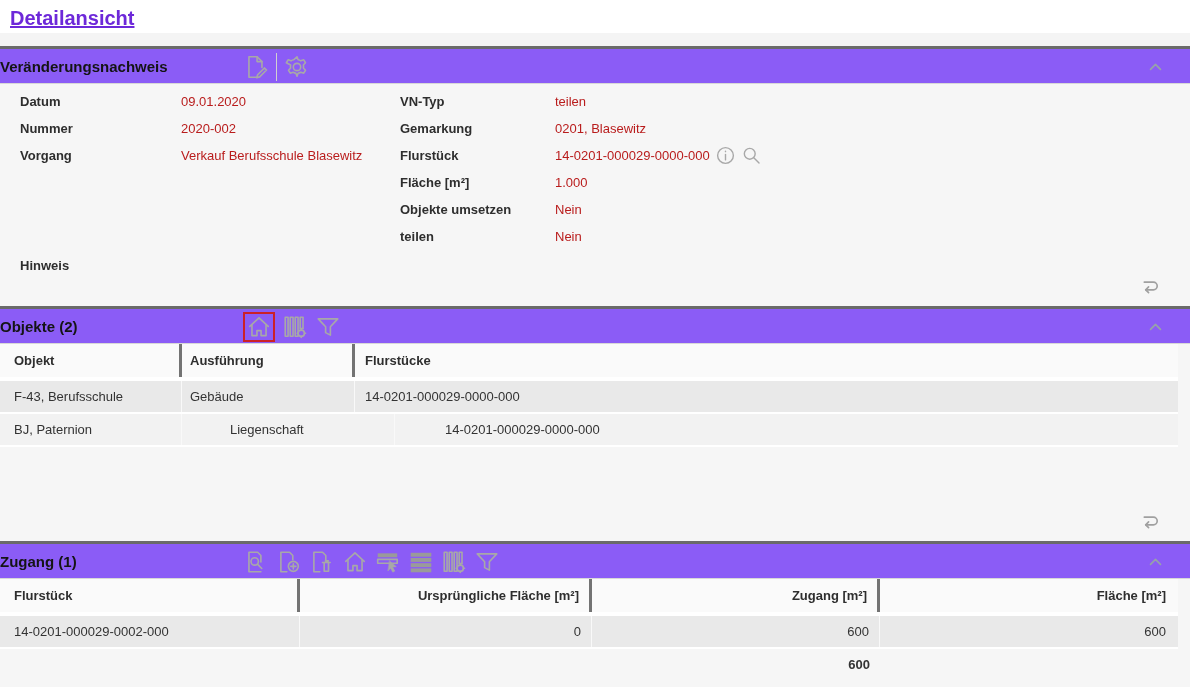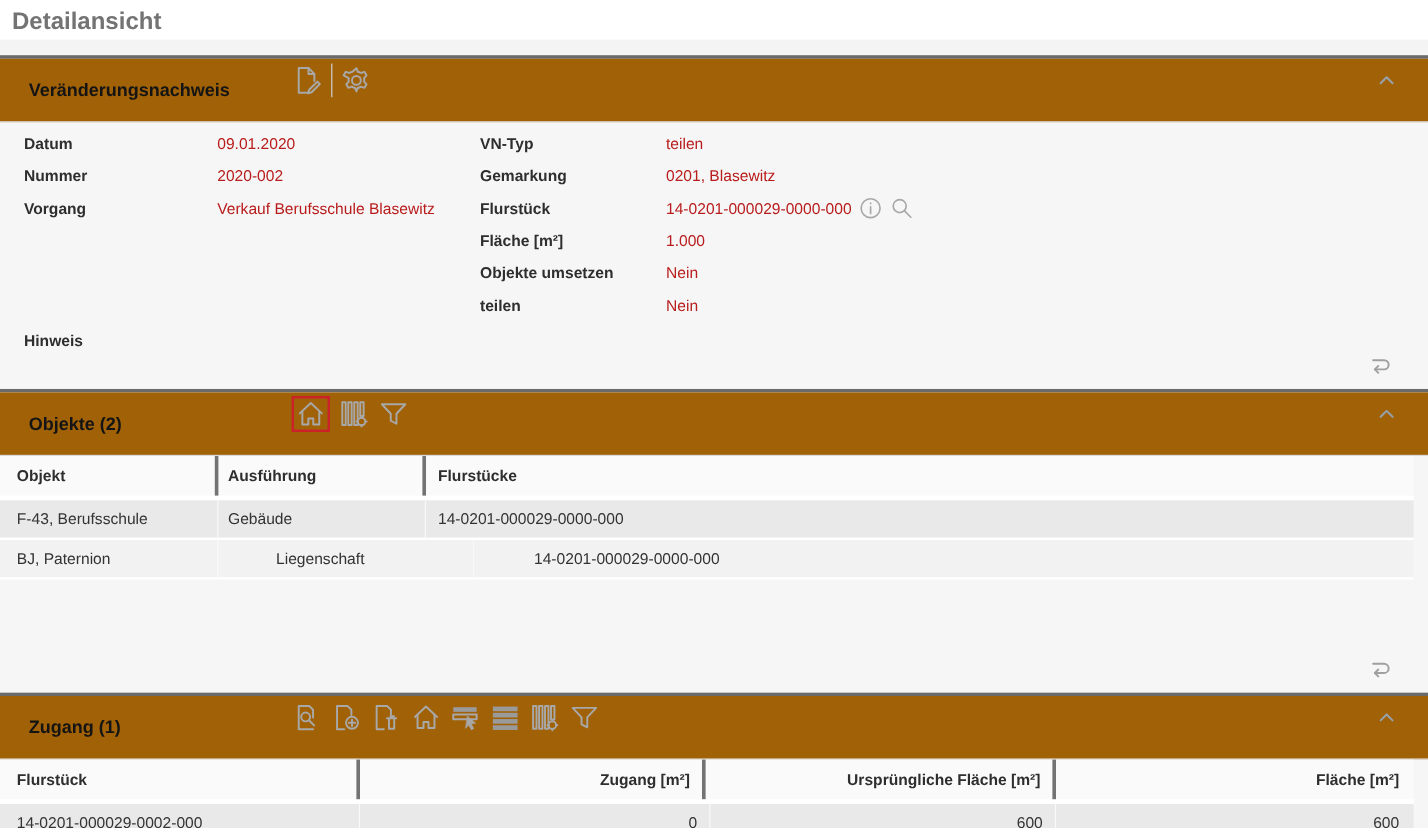--- a/index.html
+++ b/index.html
@@ -1,24 +1,24 @@
 <!DOCTYPE html>
 <html><head>
 <meta charset="utf-8">
 <style>
   * { box-sizing: border-box; margin: 0; padding: 0; }
   html,body { width:1190px; height:690px; background:#fff; overflow:hidden;
     font-family:"Liberation Sans", sans-serif; font-size:13px; color:#333; }
 
-  .page-title { font-size:20px; font-weight:bold; color:#737373; padding:7px 0 0 10px; height:33px; }
+  .page-title { font-size:20px; font-weight:bold; color:#6d28d9; padding:7px 0 0 10px; height:33px;text-decoration:underline; }
   .title-strip { height:13px; background:#f4f4f4; }
 
   .section { border-top:3px solid #6a6a6a; }
-  .sec-header { position:relative; height:53px; background:#a16207; border-bottom:1px solid #d8d8d8;
-    display:flex; align-items:center; padding-left:24px; }
+  .sec-header { position:relative; height:35px; background:#8b5cf6; border-bottom:1px solid #d8d8d8;
+    display:flex; align-items:center; padding-left:0; }
   .sec-title { font-weight:bold; font-size:15px; color:#141414; }
   .hdr-icons { position:absolute; left:243px; top:0; height:35px; display:flex; align-items:center; gap:7px; }
   .ibtn { display:flex; align-items:center; justify-content:center; cursor:pointer; background:none; border:none; padding:0; }
   .ico { width:26px; height:26px; }
   .ico path, .ico circle, .ico rect { fill:none; stroke:#a8a8a8; stroke-width:1.5; stroke-linecap:round; stroke-linejoin:round; }
   .ico .fillbar { fill:#9a9a9a; stroke:none; }
   .ico .fillcur { fill:#a8a8a8; stroke:#a8a8a8; stroke-width:0.5; }
   .vdivider { width:1px; height:28px; background:#d0d0d0; }
   .red-box { border:2px solid #cb2128; padding:0 1px; display:flex; align-items:center; }
   .chevron-btn { position:absolute; right:26px; top:9px; }
@@ -293,22 +293,22 @@
     <button class="ibtn chevron-btn">
       <svg class="chev" viewBox="0 0 24 24">
           <path d="M5 16l7-7 7 7"></path>
         </svg>
     </button>
   </div>
   <div class="sec-body body-zug">
     <div class="tbl">
       <div class="trow thead">
         <div class="cell z-c1">Flurstück</div>
+        <div class="cell z-c2">Ursprüngliche Fläche [m²]</div>
         <div class="cell z-c3">Zugang [m²]</div>
-        <div class="cell z-c2">Ursprüngliche Fläche [m²]</div>
         <div class="cell z-c4">Fläche [m²]</div>
       </div>
       <div class="trow data-row">
         <div class="cell z-c1">14-0201-000029-0002-000</div>
         <div class="cell z-c2">0</div>
         <div class="cell z-c3">600</div>
         <div class="cell z-c4">600</div>
       </div>
       <div class="trow sum-row">
         <div class="cell z-c1"></div>

